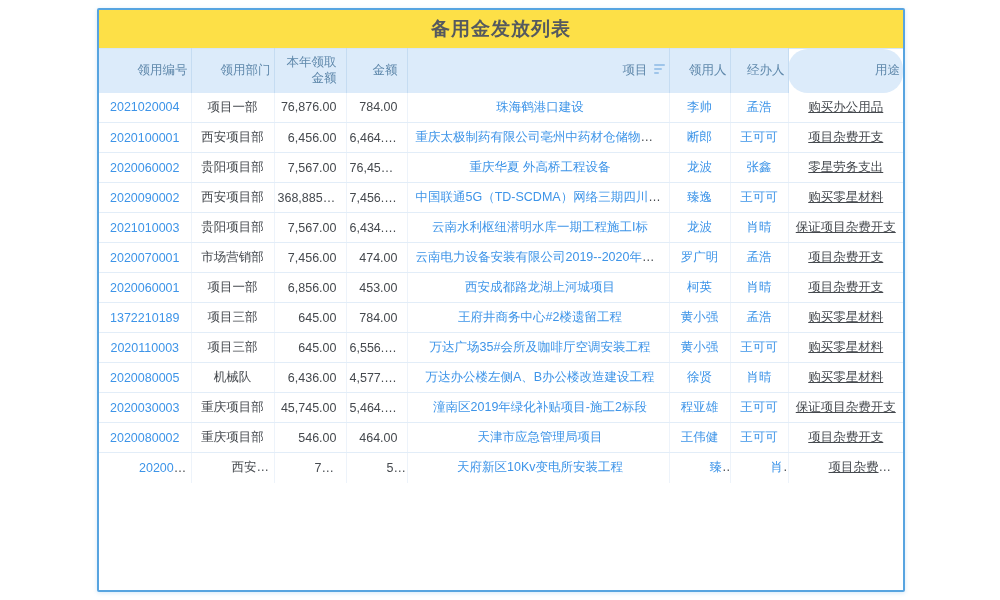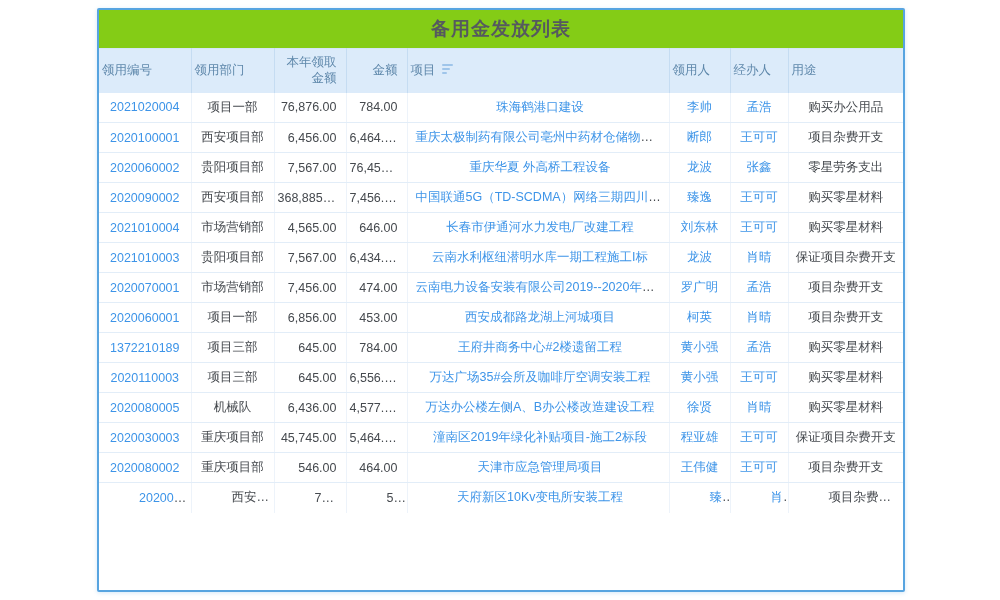--- a/index.html
+++ b/index.html
@@ -11,41 +11,41 @@
   .card{
     position:absolute;left:97px;top:8px;width:808px;height:584px;
     box-sizing:border-box;background:#ffffff;
     border:2px solid #57a4e0;border-radius:2px;
     box-shadow:0 1px 4px rgba(87,164,224,.25);
     overflow:hidden;
   }
   .title-bar{
     height:38px;display:flex;align-items:center;justify-content:center;
     font-size:19px;font-weight:bold;color:#55595f;letter-spacing:1px;
-    background:#84cc16;
+    background:#fde047;
   }
   table.grid{
     width:804px;border-collapse:collapse;table-layout:fixed;
     font-size:13px;
   }
   table.grid thead th{
     background:#dcebfa;color:#5f88ab;font-weight:normal;
     height:44px;padding:2px 3px;box-sizing:border-box;
     border-right:1px solid #c5dcf2;border-top:1px solid #d4e6f8;
-    text-align:left;line-height:1.25;white-space:normal;
+    text-align:right;line-height:1.25;white-space:normal;
     font-size:12.5px;
   }
-  table.grid thead th:last-child{border-right:none;}
+  table.grid thead th:last-child{border-right:none;border-radius:20px;}
   table.grid tbody td{
     height:30px;padding:0 3px;box-sizing:border-box;
     border-bottom:1px solid #e2edf8;border-right:1px solid #edf3fa;
     color:#45494e;text-align:center;white-space:nowrap;
     overflow:hidden;text-overflow:ellipsis;font-size:12.5px;
   }
-  table.grid tbody td:last-child{border-right:none;}
+  table.grid tbody td:last-child{border-right:none;text-decoration:underline;}
   table.grid tbody tr:last-child td{border-bottom:none;padding-left:40px;}
   .col-year_amount,.col-amount{text-align:right !important;padding-right:9px !important;}
   td.col-project{text-align:left;padding-left:8px !important;padding-right:4px !important;}
   a.cell-link{color:#3d94e8;text-decoration:none;cursor:pointer;}
   .sort-icon{
     display:inline-block;vertical-align:-2px;margin-left:6px;width:12px;
   }
   .sort-icon i{
     display:block;height:2px;background:#9fc5ea;margin:2px 0;border-radius:1px;
   }
@@ -116,30 +116,20 @@
           <td class="col-id"><a class="cell-link">2020090002</a></td>
           <td class="col-department"><span>西安项目部</span></td>
           <td class="col-year_amount"><span>368,885.89</span></td>
           <td class="col-amount"><span>7,456.00</span></td>
           <td class="col-project"><a class="cell-link">中国联通5G（TD-SCDMA）网络三期四川工程</a></td>
           <td class="col-recipient"><a class="cell-link">臻逸</a></td>
           <td class="col-handler"><a class="cell-link">王可可</a></td>
           <td class="col-purpose"><span>购买零星材料</span></td>
         </tr>
         <tr>
-          <td class="col-id"><a class="cell-link">2021010004</a></td>
-          <td class="col-department"><span>市场营销部</span></td>
-          <td class="col-year_amount"><span>4,565.00</span></td>
-          <td class="col-amount"><span>646.00</span></td>
-          <td class="col-project"><a class="cell-link">长春市伊通河水力发电厂改建工程</a></td>
-          <td class="col-recipient"><a class="cell-link">刘东林</a></td>
-          <td class="col-handler"><a class="cell-link">王可可</a></td>
-          <td class="col-purpose"><span>购买零星材料</span></td>
-        </tr>
-        <tr>
           <td class="col-id"><a class="cell-link">2021010003</a></td>
           <td class="col-department"><span>贵阳项目部</span></td>
           <td class="col-year_amount"><span>7,567.00</span></td>
           <td class="col-amount"><span>6,434.00</span></td>
           <td class="col-project"><a class="cell-link">云南水利枢纽潜明水库一期工程施工I标</a></td>
           <td class="col-recipient"><a class="cell-link">龙波</a></td>
           <td class="col-handler"><a class="cell-link">肖晴</a></td>
           <td class="col-purpose"><span>保证项目杂费开支</span></td>
         </tr>
         <tr>

